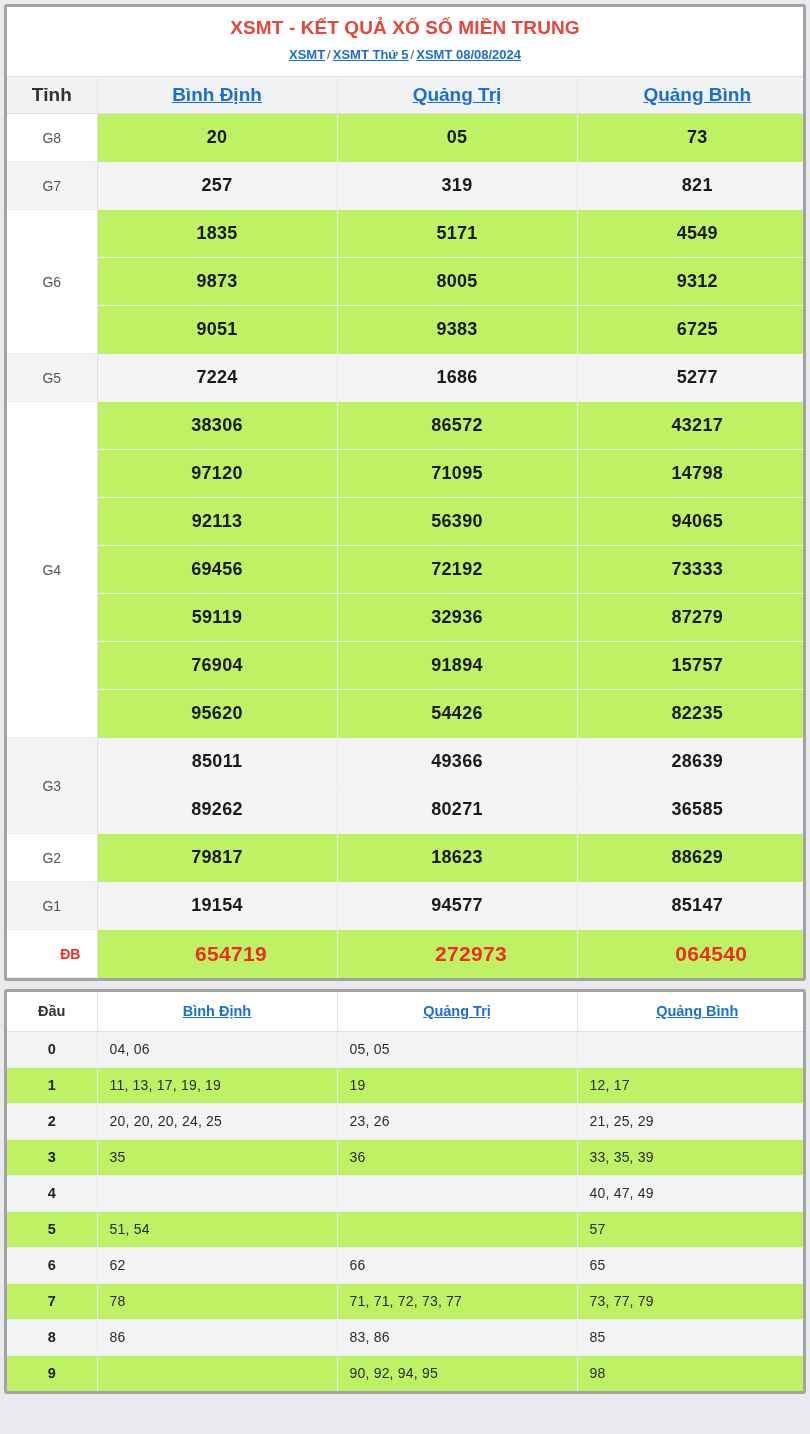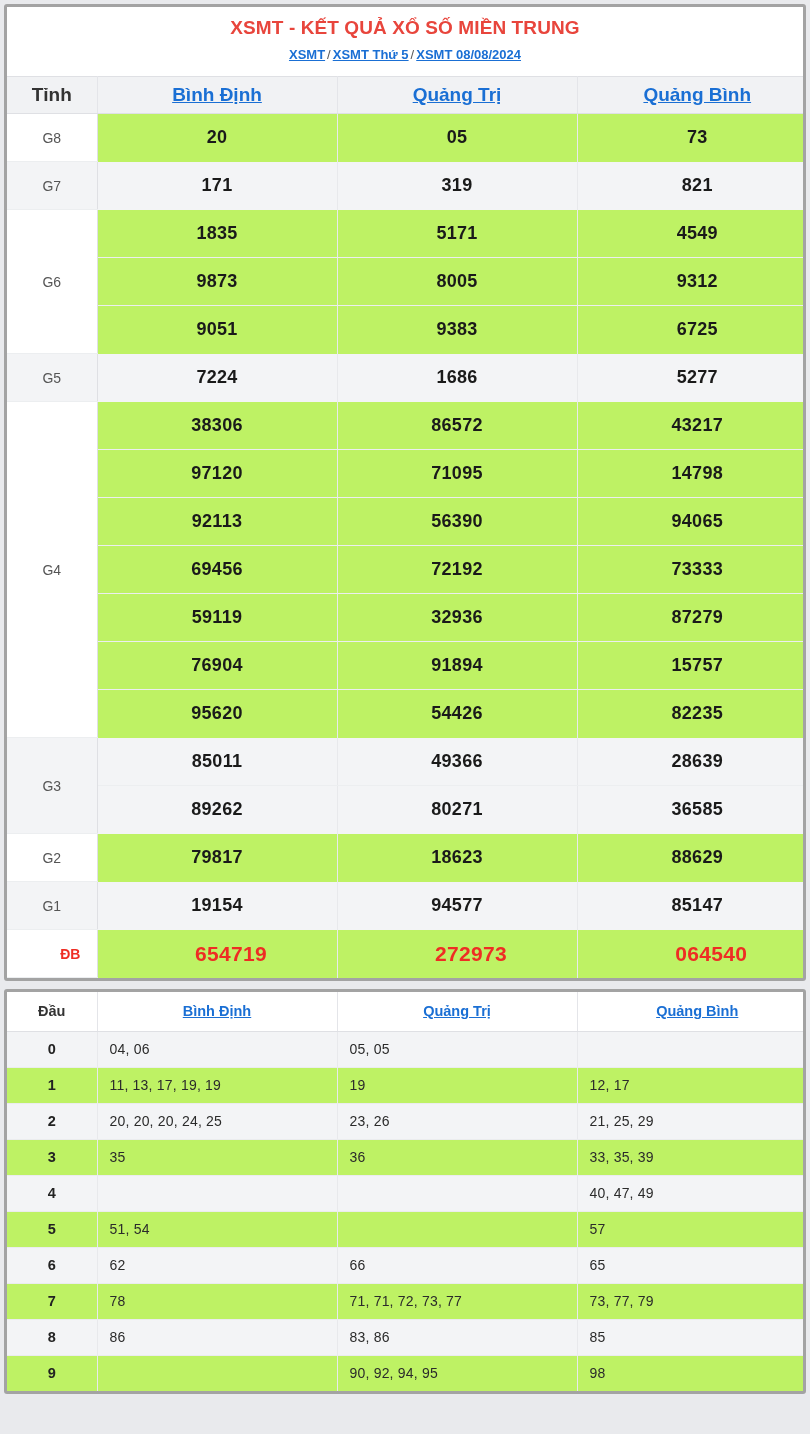--- a/index.html
+++ b/index.html
@@ -208,21 +208,21 @@
     </thead>
     <tbody id="res-body">
         <tr>
           <td class="lbl-cell plain-lbl" rowspan="1">G8</td>
           <td class="num-cell nb">20</td>
           <td class="num-cell nb">05</td>
           <td class="num-cell nb">73</td>
         </tr>
         <tr class="shade">
           <td class="lbl-cell shade-lbl" rowspan="1">G7</td>
-          <td class="num-cell nb">171</td>
+          <td class="num-cell nb">257</td>
           <td class="num-cell nb">319</td>
           <td class="num-cell nb">821</td>
         </tr>
         <tr>
           <td class="lbl-cell plain-lbl" rowspan="3">G6</td>
           <td class="num-cell">1835</td>
           <td class="num-cell">5171</td>
           <td class="num-cell">4549</td>
         </tr>
         <tr>

